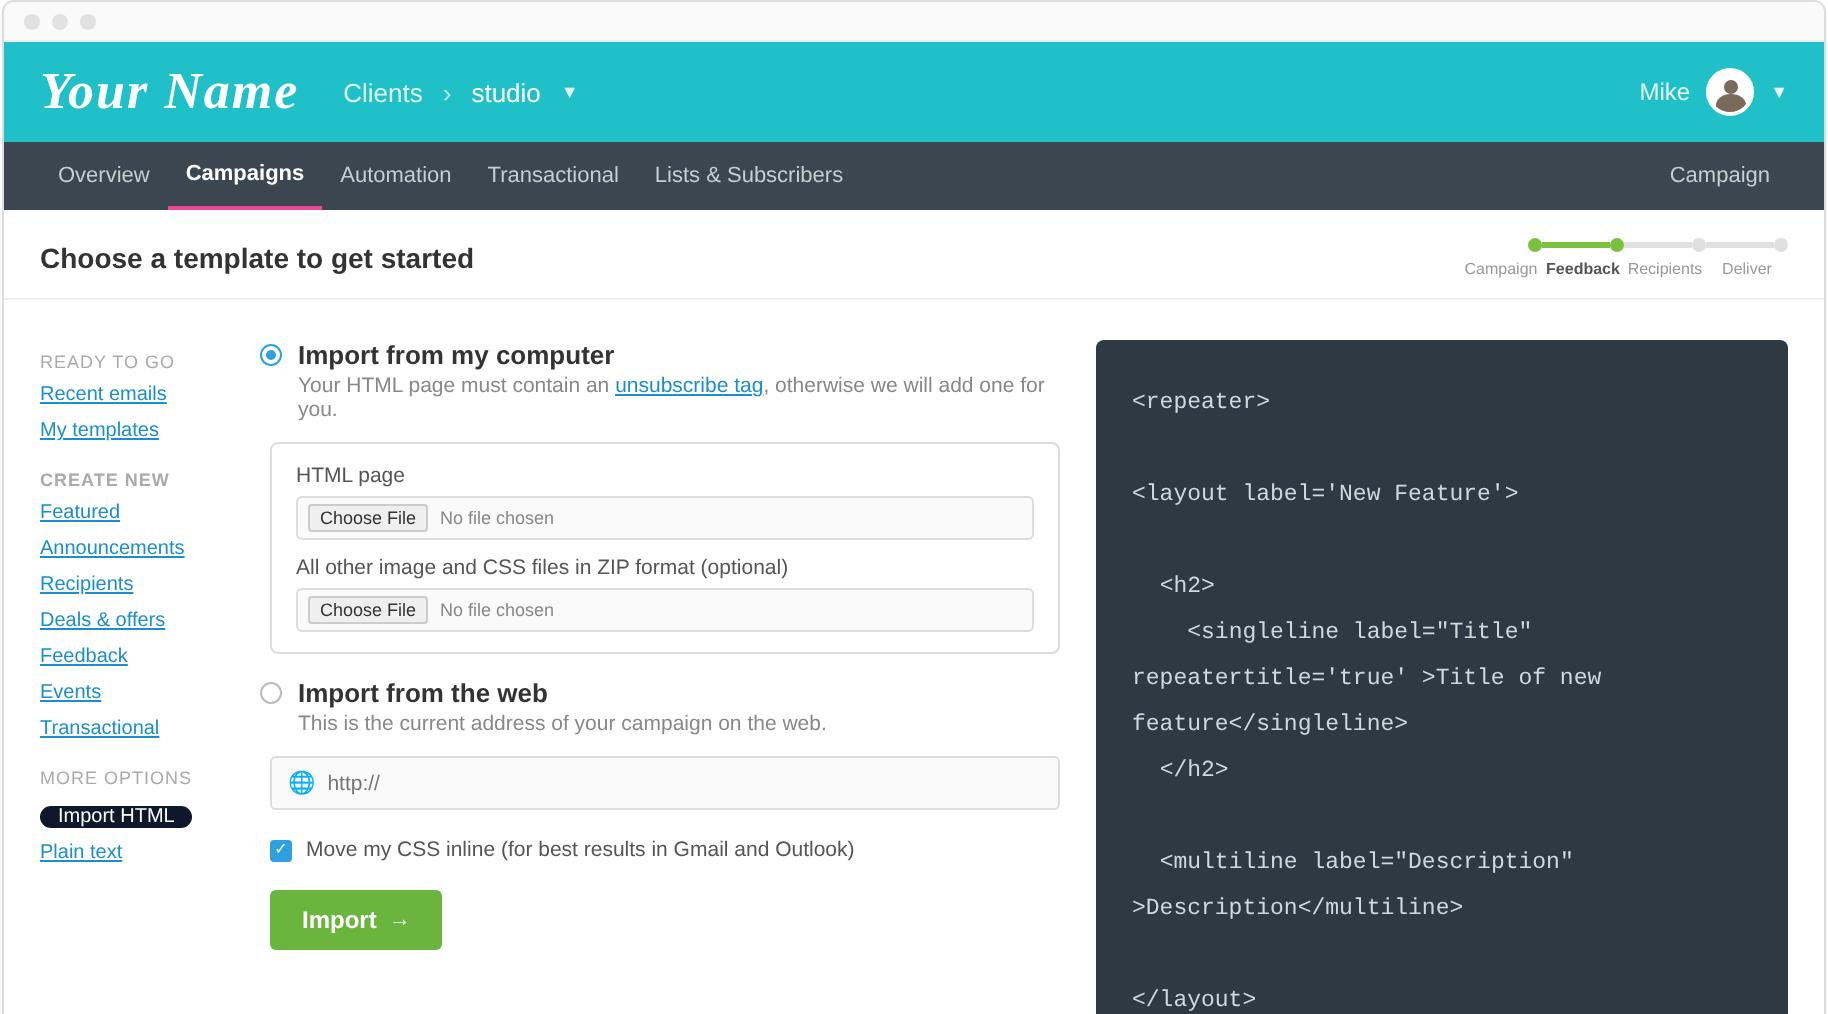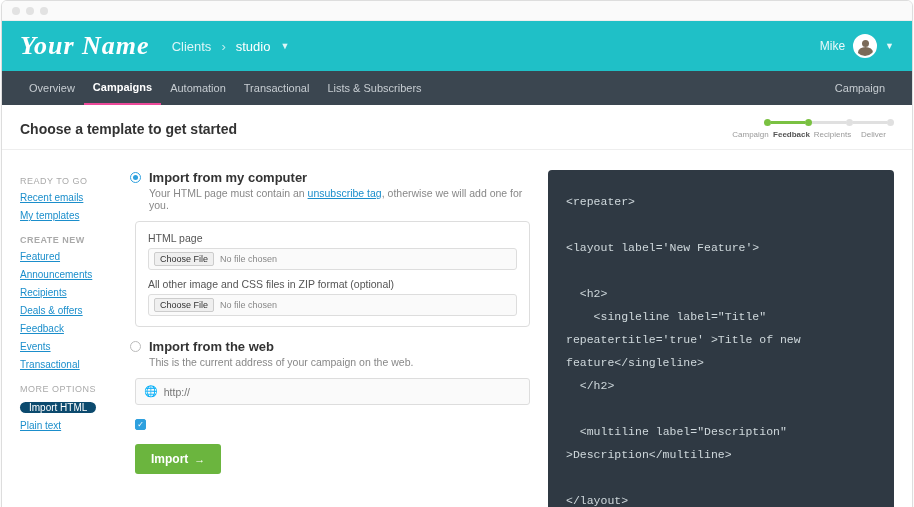--- a/index.html
+++ b/index.html
@@ -21,21 +21,21 @@
 .nav { background: #3b4650; color: #c7cdd2; display: flex; align-items: center; height: 34px; padding: 0 18px; font-size: 11px; }
 .nav a { color: #c7cdd2; text-decoration: none; padding: 0 9px; height: 34px; display: flex; align-items: center; cursor: pointer; }
 .nav a.active { color: #fff; border-bottom: 2px solid #ec4899; font-weight: bold; }
 .nav .spacer { flex: 1; }
 .titlebar { display: flex; align-items: center; padding: 14px 18px 10px; border-bottom: 1px solid #eee; }
 .titlebar h1 { font-size: 14px; font-weight: bold; flex: 1; }
 .content { display: flex; padding: 20px 18px 22px; gap: 20px; background: #fff; }
 .sidebar { width: 90px; flex-shrink: 0; }
 .sidebar h4 { font-size: 9px; color: #aaa; letter-spacing: 0.5px; margin: 6px 0 6px; font-weight: normal; }
 .sidebar a { display: block; font-size: 10px; color: #1b8ecb; text-decoration: underline; margin-bottom: 7px; cursor: pointer; }
-.sidebar .pill { display: inline-block; background: #0c4a6e; color: #fff; text-decoration: none; padding: 0 9px; border-radius: 9px; font-size: 10px; margin-bottom: 7px; }
+.sidebar .pill { display: inline-block; background: #0f172a; color: #fff; text-decoration: none; padding: 0 9px; border-radius: 9px; font-size: 10px; margin-bottom: 7px; }
 .main { flex: 1; display: flex; gap: 18px; }
 .form-col { width: 400px; flex-shrink: 0; }
 .code-col { flex: 1; }
 .opt-head { display: flex; align-items: center; gap: 8px; margin-bottom: 2px; }
 .radio { width: 11px; height: 11px; border-radius: 50%; border: 1.5px solid #2ea0de; display: flex; align-items: center; justify-content: center; }
 .radio.checked::after { content: ""; width: 5px; height: 5px; border-radius: 50%; background: #2ea0de; }
 .radio.unchecked { border-color: #bbb; }
 .opt-title { font-size: 13px; font-weight: bold; color: #333; }
 .opt-desc { font-size: 10.5px; color: #888; margin: 0 0 10px 19px; }
 .opt-desc a { color: #1b8ecb; text-decoration: underline; }
@@ -171,20 +171,21 @@
         </div>
         <div class="opt-desc">This is the current address of your campaign on the web.</div>
 
         <div class="url-input">
           <span class="globe">🌐</span>
           <input placeholder="http://" style="">
         </div>
 
         <div class="check-row">
           <div class="checkbox"></div>
+          <span>Move my CSS inline (for best results in Gmail and Outlook)</span>
         </div>
 
         <button class="import-btn">
           <span>Import</span>
           <span class="arrow">→</span>
         </button>
       </div>
 
       <div class="code-col">
         <div class="code-block">&lt;repeater&gt;

